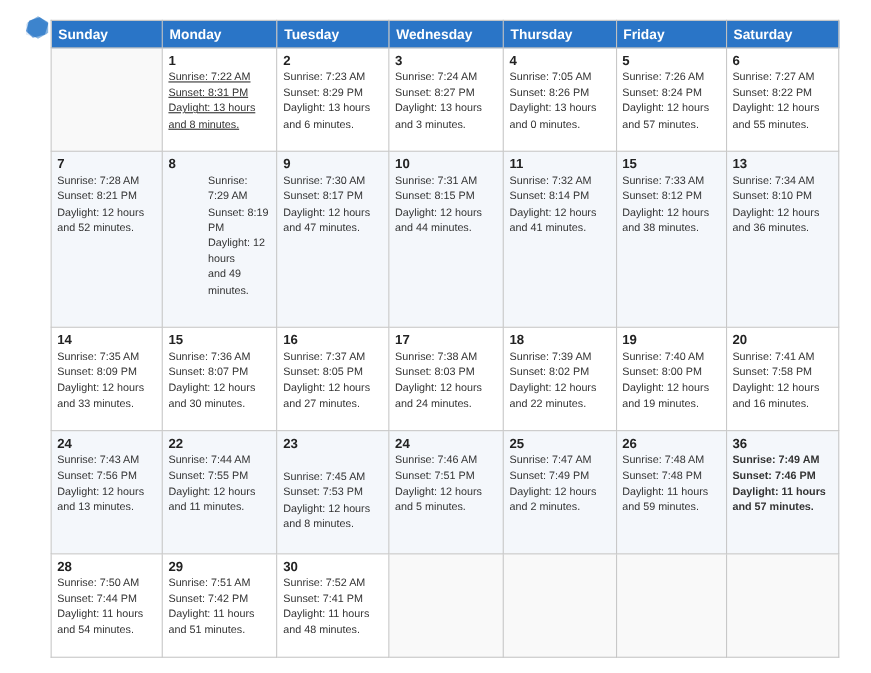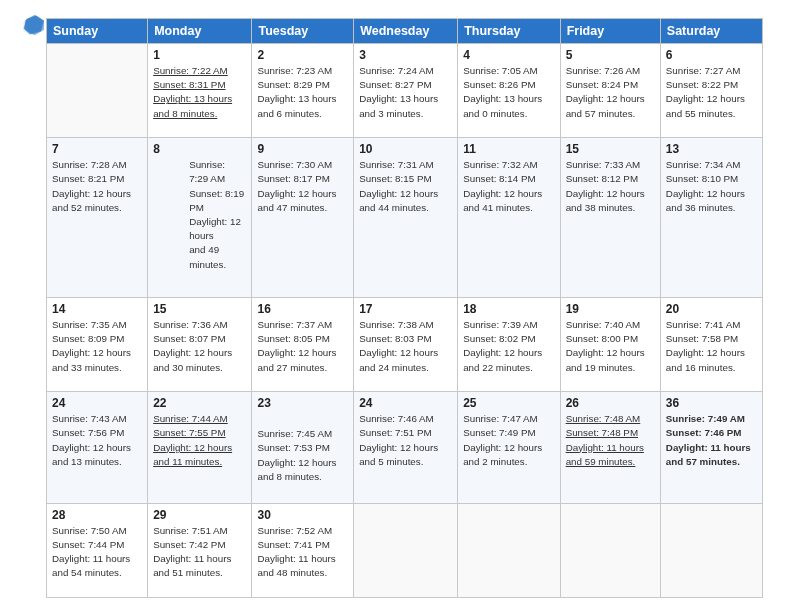--- a/index.html
+++ b/index.html
@@ -278,21 +278,21 @@
         <tr>
           <td>
             <span class="day-num">24</span>
             <div class="day-detail" style="white-space: pre-line;">Sunrise: 7:43 AM
 Sunset: 7:56 PM
 Daylight: 12 hours
 and 13 minutes.</div>
           </td>
           <td>
             <span class="day-num">22</span>
-            <div class="day-detail" style="white-space: pre-line; text-decoration: underline;">Sunrise: 7:44 AM
+            <div class="day-detail" style="white-space: pre-line;">Sunrise: 7:44 AM
 Sunset: 7:55 PM
 Daylight: 12 hours
 and 11 minutes.</div>
           </td>
           <td>
             <span class="day-num">23</span>
             <div class="day-detail" style="white-space: pre-line; margin-top: 17px;">Sunrise: 7:45 AM
 Sunset: 7:53 PM
 Daylight: 12 hours
 and 8 minutes.</div>
@@ -306,21 +306,21 @@
           </td>
           <td>
             <span class="day-num">25</span>
             <div class="day-detail" style="white-space: pre-line;">Sunrise: 7:47 AM
 Sunset: 7:49 PM
 Daylight: 12 hours
 and 2 minutes.</div>
           </td>
           <td>
             <span class="day-num">26</span>
-            <div class="day-detail" style="white-space: pre-line; text-decoration: underline;">Sunrise: 7:48 AM
+            <div class="day-detail" style="white-space: pre-line;">Sunrise: 7:48 AM
 Sunset: 7:48 PM
 Daylight: 11 hours
 and 59 minutes.</div>
           </td>
           <td>
             <span class="day-num">36</span>
             <div class="day-detail" style="white-space: pre-line; font-weight: bold;">Sunrise: 7:49 AM
 Sunset: 7:46 PM
 Daylight: 11 hours
 and 57 minutes.</div>

